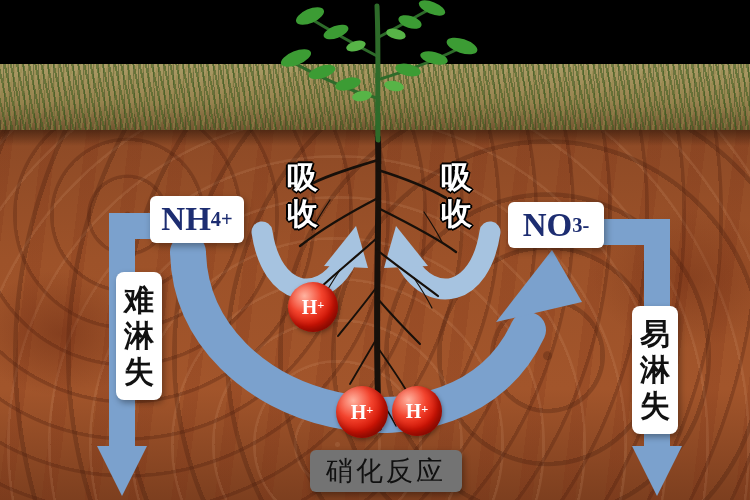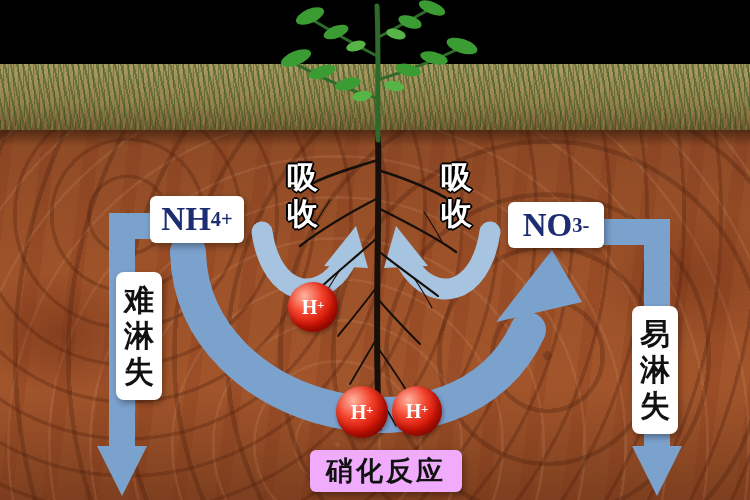--- a/index.html
+++ b/index.html
@@ -68,23 +68,23 @@
   }
   .absorb{
     position:absolute;width:34px;text-align:right;
     color:#fff;font-weight:bold;font-size:31px;line-height:36px;
     word-break:break-all;
     text-shadow:-2px 0 #000,2px 0 #000,0 -2px #000,0 2px #000,
                 -1px -1px #000,1px 1px #000,-1px 1px #000,1px -1px #000;
   }
   .nitrbox{
     position:absolute;left:310px;top:450px;width:152px;height:42px;
-    background:#f0abfc;border-radius:6px;box-shadow:2px 3px 6px rgba(0,0,0,.35);
+    background:#737373;border-radius:6px;box-shadow:2px 3px 6px rgba(0,0,0,.35);
     display:flex;align-items:center;justify-content:center;
-    font-weight:bold;font-size:27px;letter-spacing:3px;color:#111;
+    font-weight:normal;font-size:27px;letter-spacing:3px;color:#111;
   }
 </style>
 </head>
 <body>
 
 <div class="stage">
 
   <div class="blackbar"></div>
   <div class="grass"></div>
   <div class="soil"></div>

